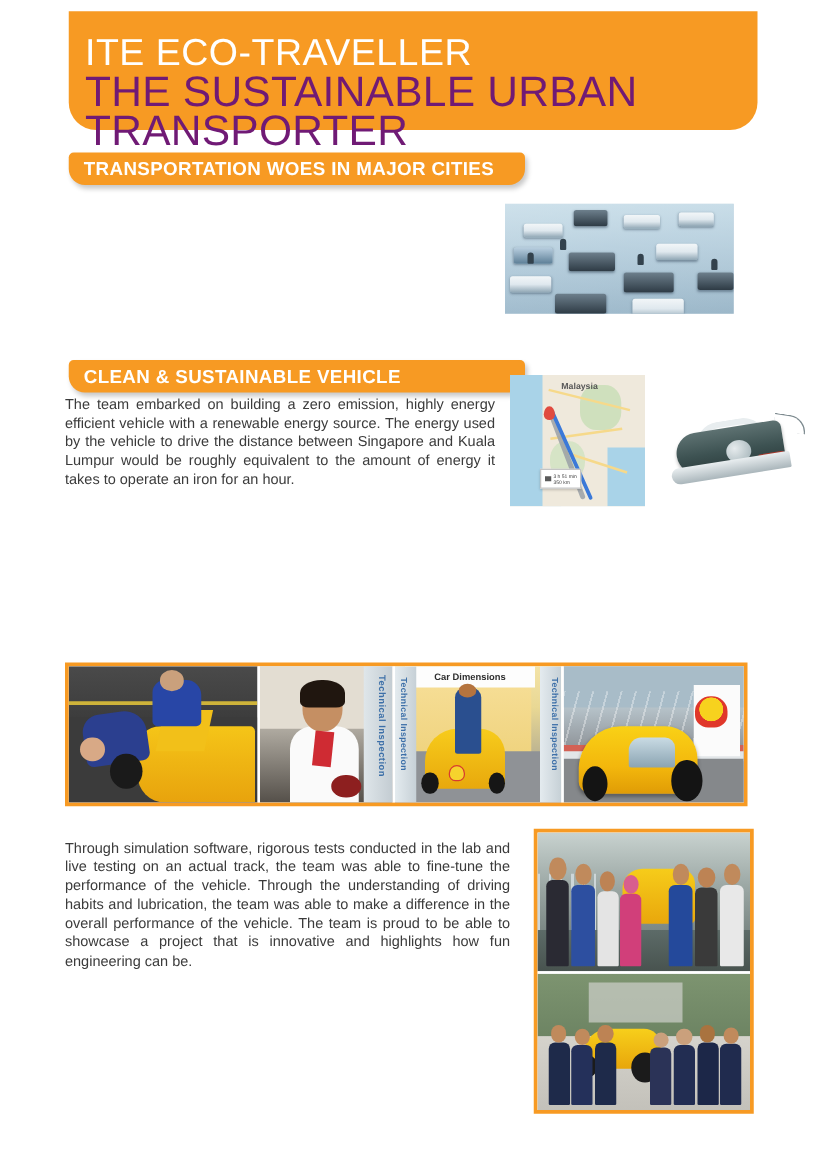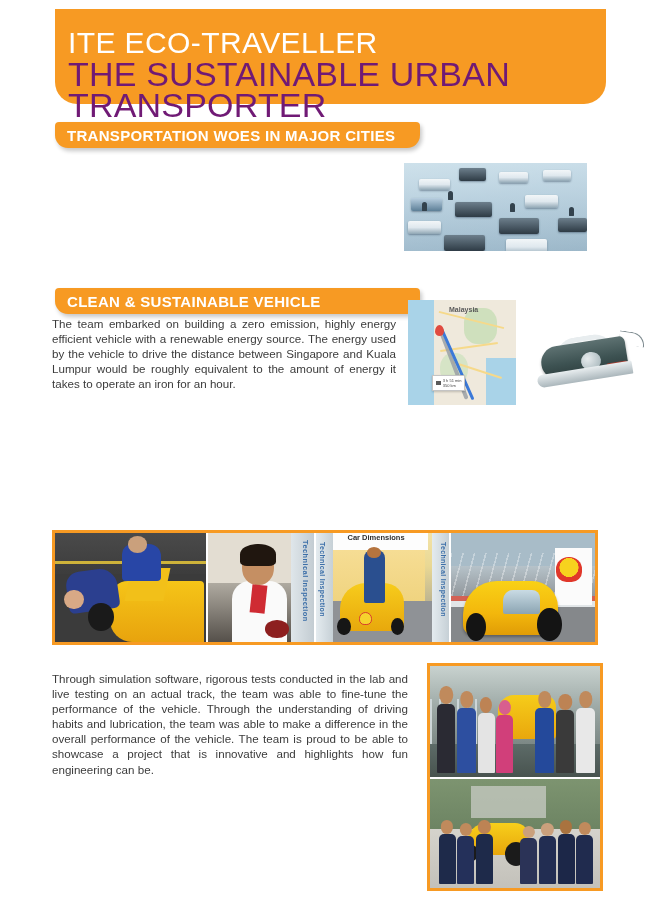--- a/index.html
+++ b/index.html
@@ -211,21 +211,21 @@
     writing-mode: vertical-rl; letter-spacing: .4px; font-weight: 700;
   }
   .p2 .bowl {
     position:absolute; right:24%; bottom:4%; width:22%; height:16%;
     background:#8d1f1f; border-radius:50%;
   }
 
   .p3 { background: linear-gradient(to bottom,#f3e3a8 0%,#e9d894 30%,#8d8d8d 100%); }
   .p3 .banner {
     position:absolute; left:6%; top:0; width:78%; height:16%;
-    background:#fdfdfd; display:flex; align-items:flex-start; justify-content:center;
+    background:#fdfdfd; display:flex; align-items:center; justify-content:center;
   }
   .p3 .banner span { font-size:7.5px; color:#2e2e2e; font-weight:700; }
   .p3 .bay {
     position:absolute; left:8%; top:16%; width:74%; height:50%;
     background: linear-gradient(to bottom,#f6dd94,#efd37e);
   }
   .p3 .ground { position:absolute; left:0; bottom:0; width:100%; height:38%; background:#8f9296; }
   .p3 .vpost-l, .p3 .vpost-r {
     position:absolute; top:0; width:13%; height:100%;
     background: linear-gradient(to right,#e4ebef,#c6d0d6);

